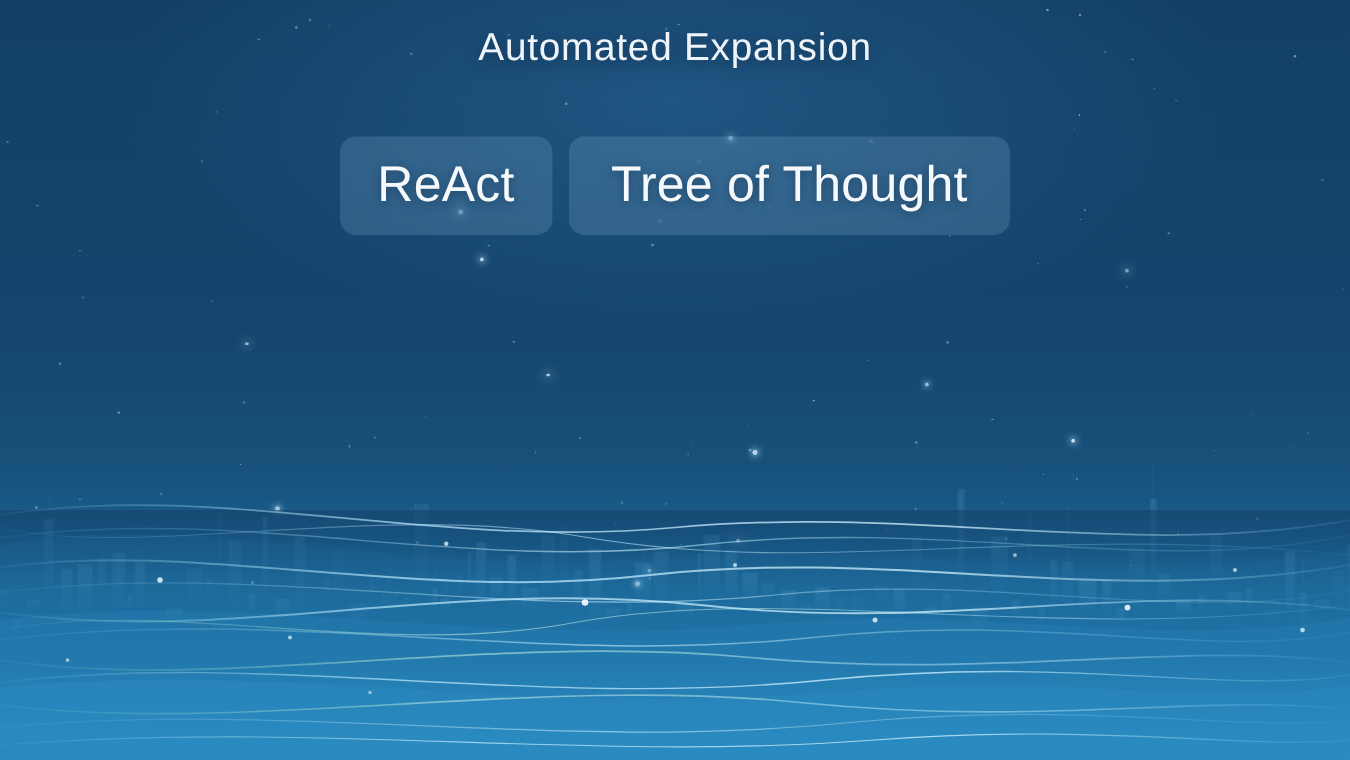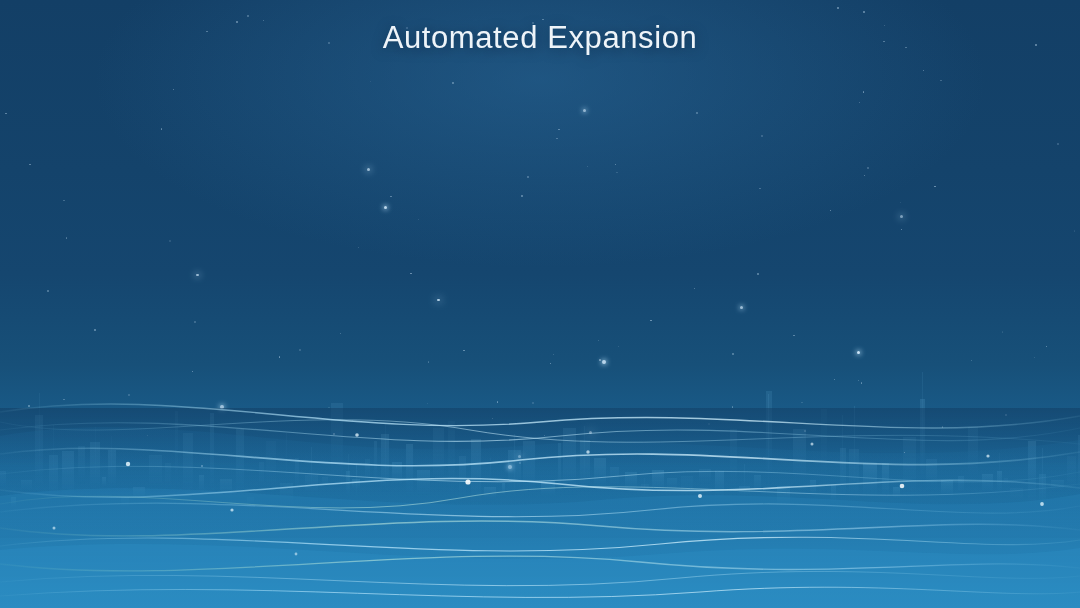--- a/index.html
+++ b/index.html
@@ -417,16 +417,18 @@
       <circle cx="296" cy="176" r="1.4" fill="#e8f8ff" opacity="0.55"></circle>
     </svg>
   </div>
 
   <div class="content">
 
 
     <div class="subtitle">Automated Expansion</div>
 
     <div class="chips">
+      <div class="chip">ReAct</div>
+      <div class="chip wide">Tree of Thought</div>
     </div>
 
   </div>
 </div>
 
 </body></html>

